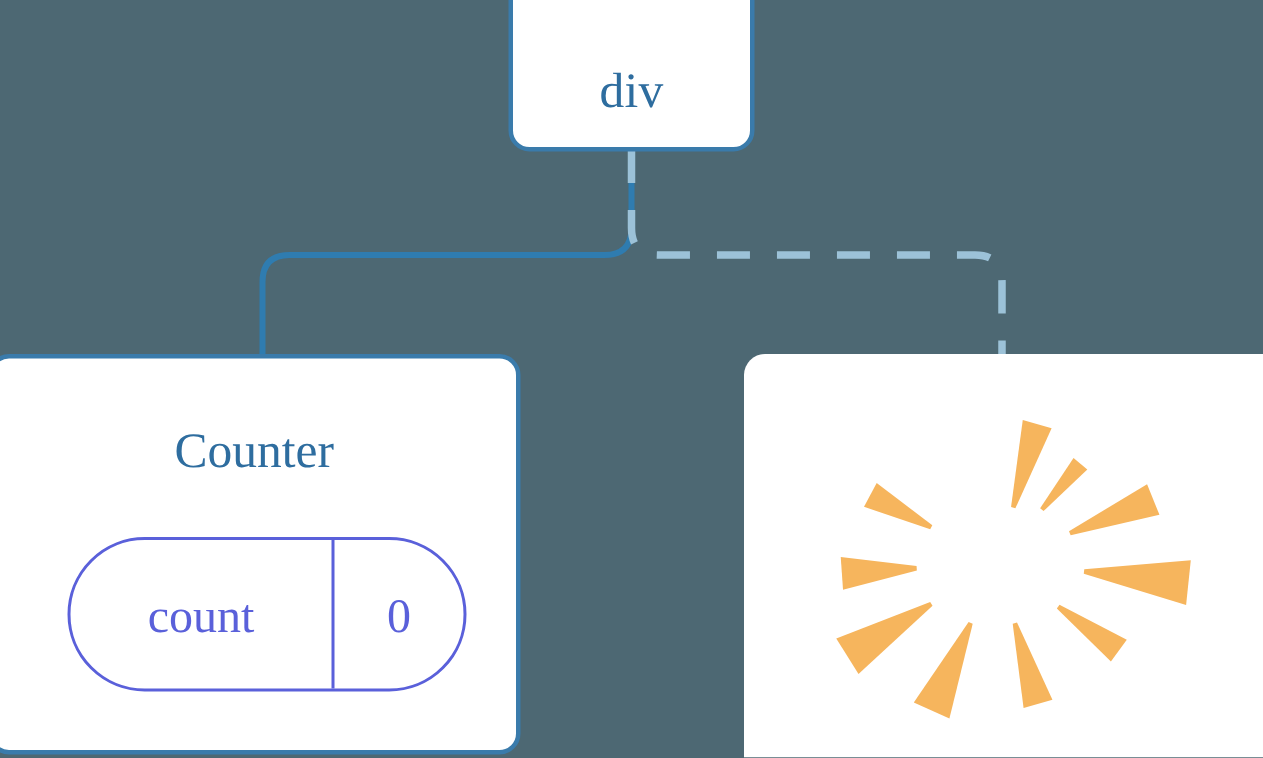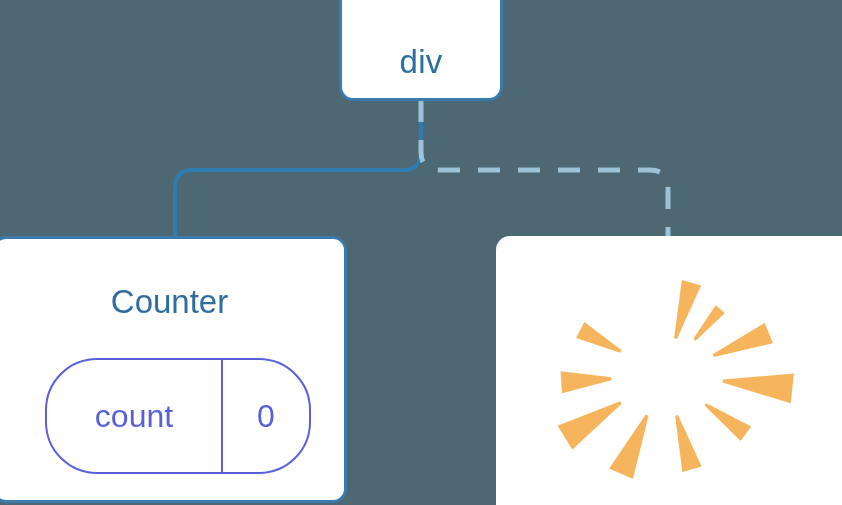--- a/index.html
+++ b/index.html
@@ -7,21 +7,21 @@
     margin: 0;
     padding: 0;
     background: #4d6873;
   }
   #stage {
     position: relative;
     width: 842px;
     height: 505px;
     background: #4d6873;
     overflow: hidden;
-    font-family: Liberation Sans, sans-serif;
+    font-family: Liberation Serif, serif;
   }
   #edges {
     position: absolute;
     left: 0;
     top: 0;
     width: 842px;
     height: 505px;
     pointer-events: none;
   }
 
@@ -68,21 +68,21 @@
     color: #2e6d9f;
     line-height: 1;
   }
 
   
   .pill {
     position: absolute;
     left: 50px;
     top: 119px;
     width: 266px;
-    height: 116px;
+    height: 103px;
     border: 2px solid #5a60da;
     border-radius: 52px;
     box-sizing: border-box;
     display: flex;
     align-items: stretch;
     background: #ffffff;
   }
   .pill-key {
     flex: 0 0 174px;
     display: flex;

